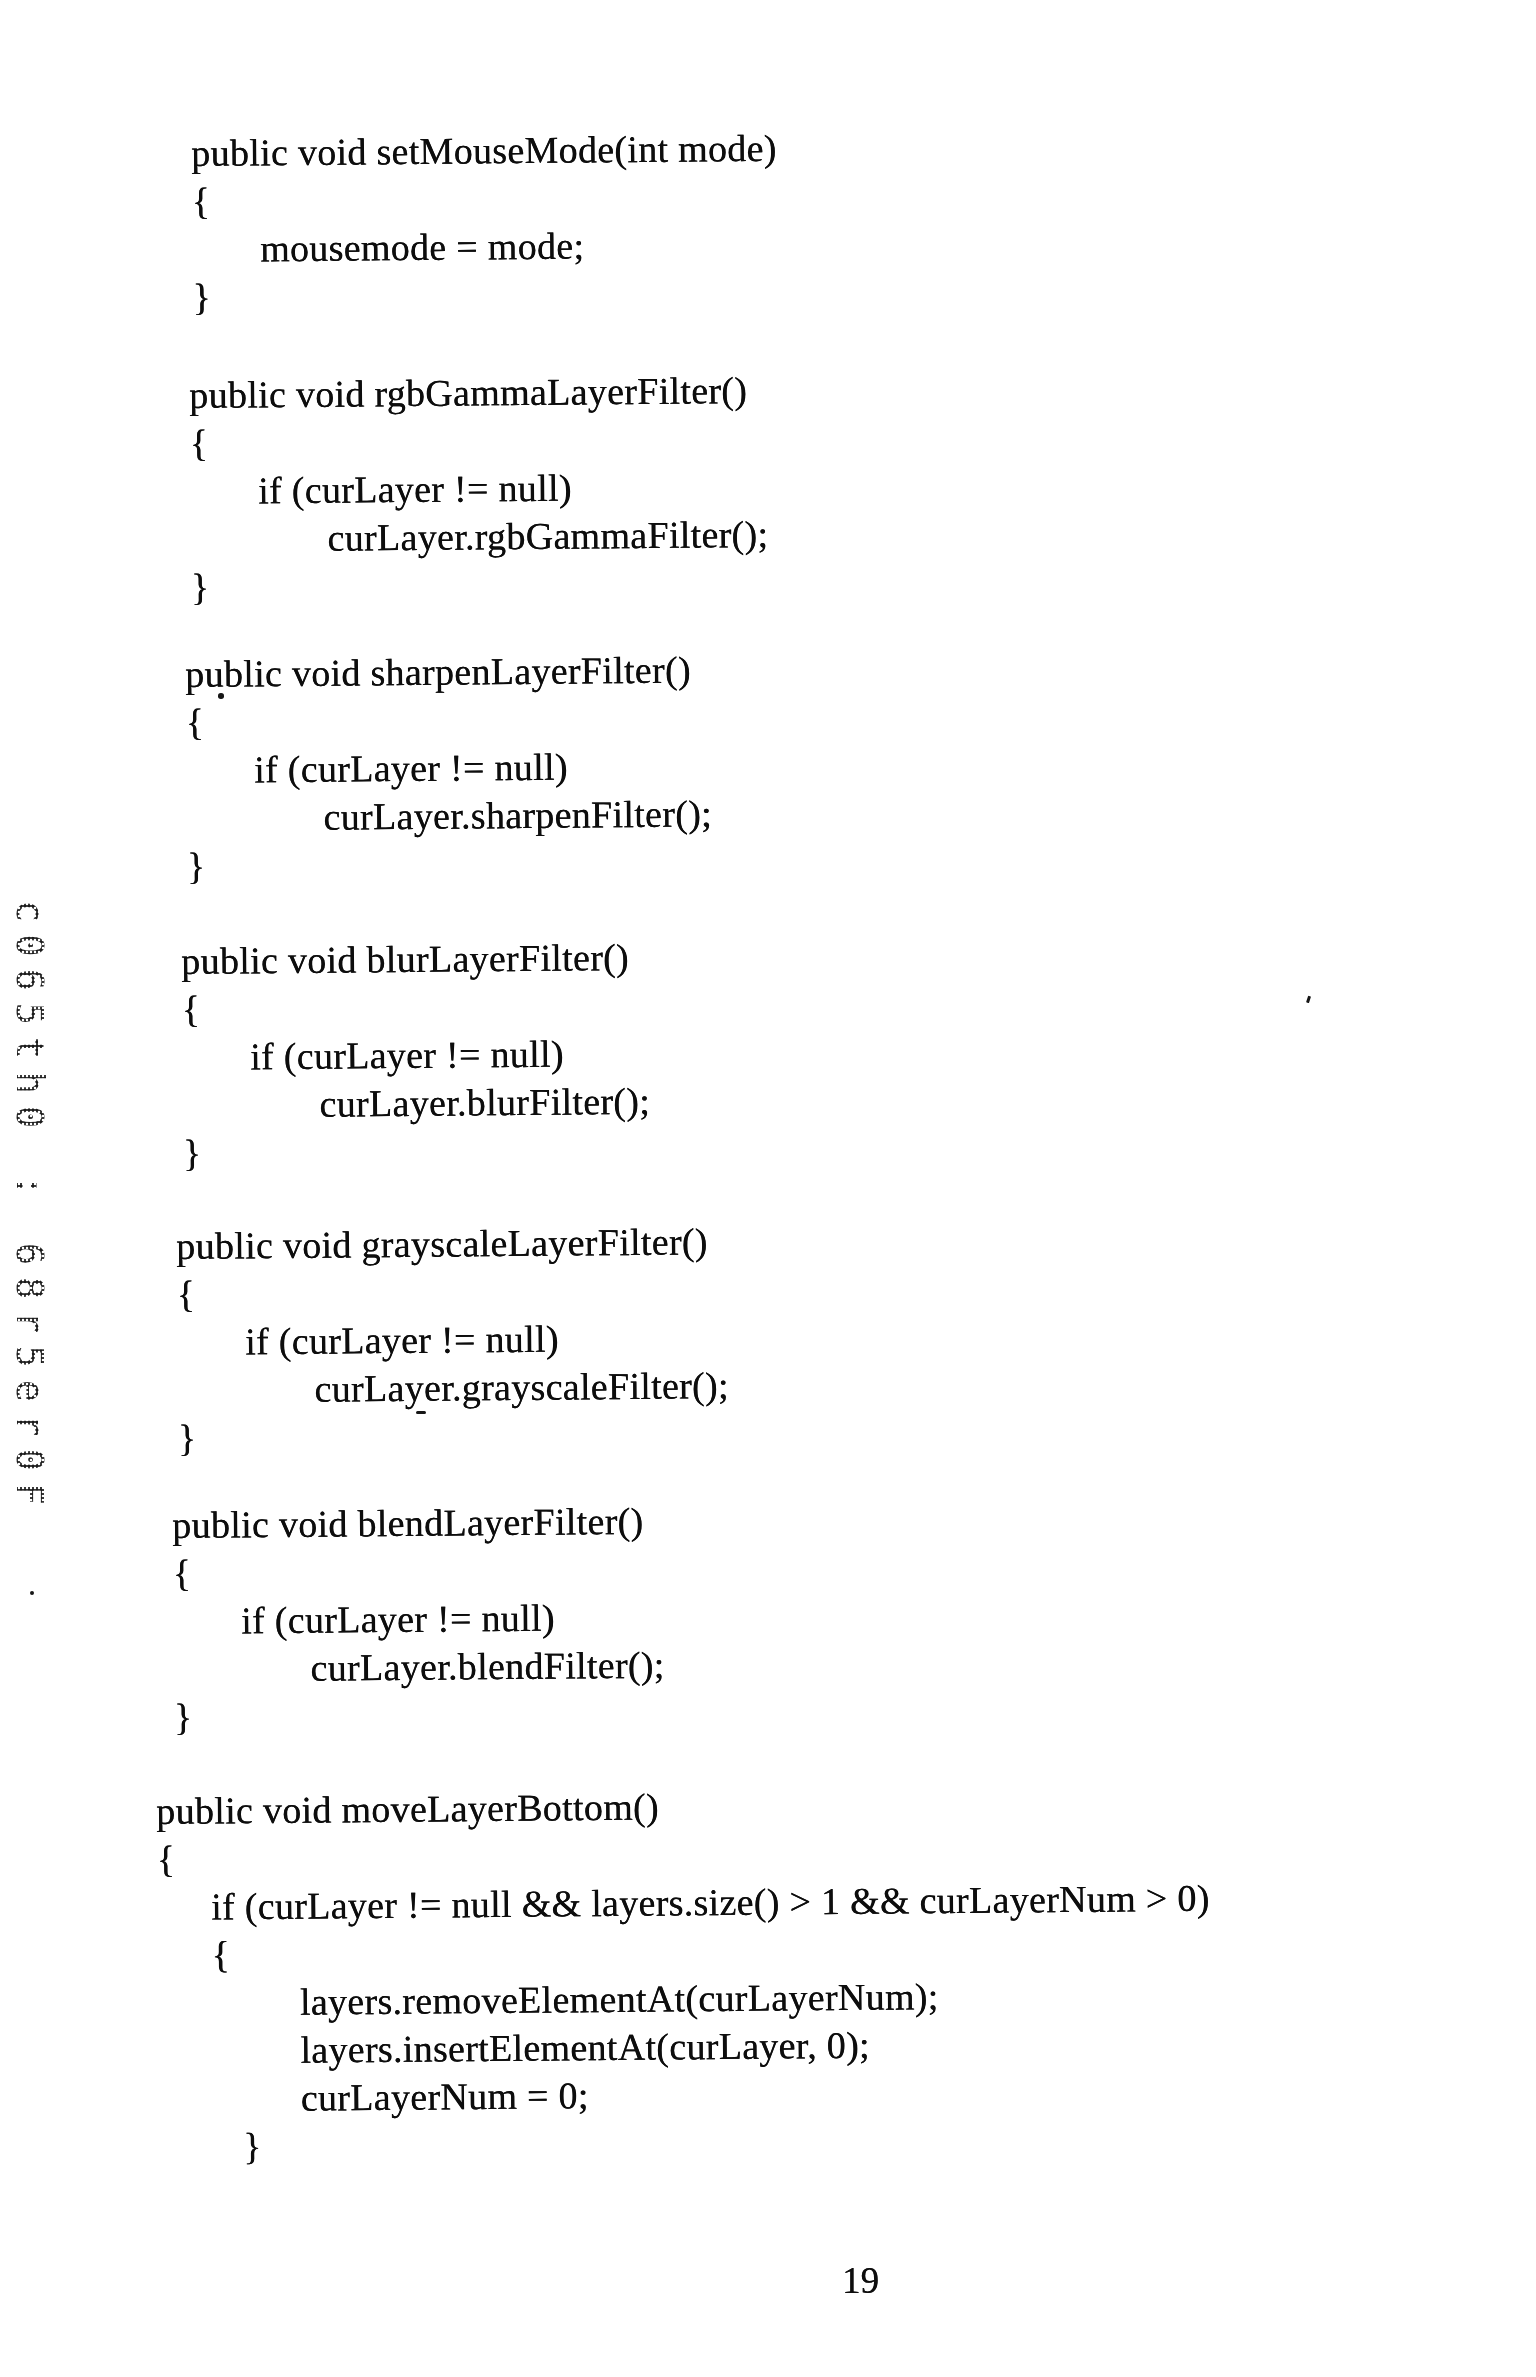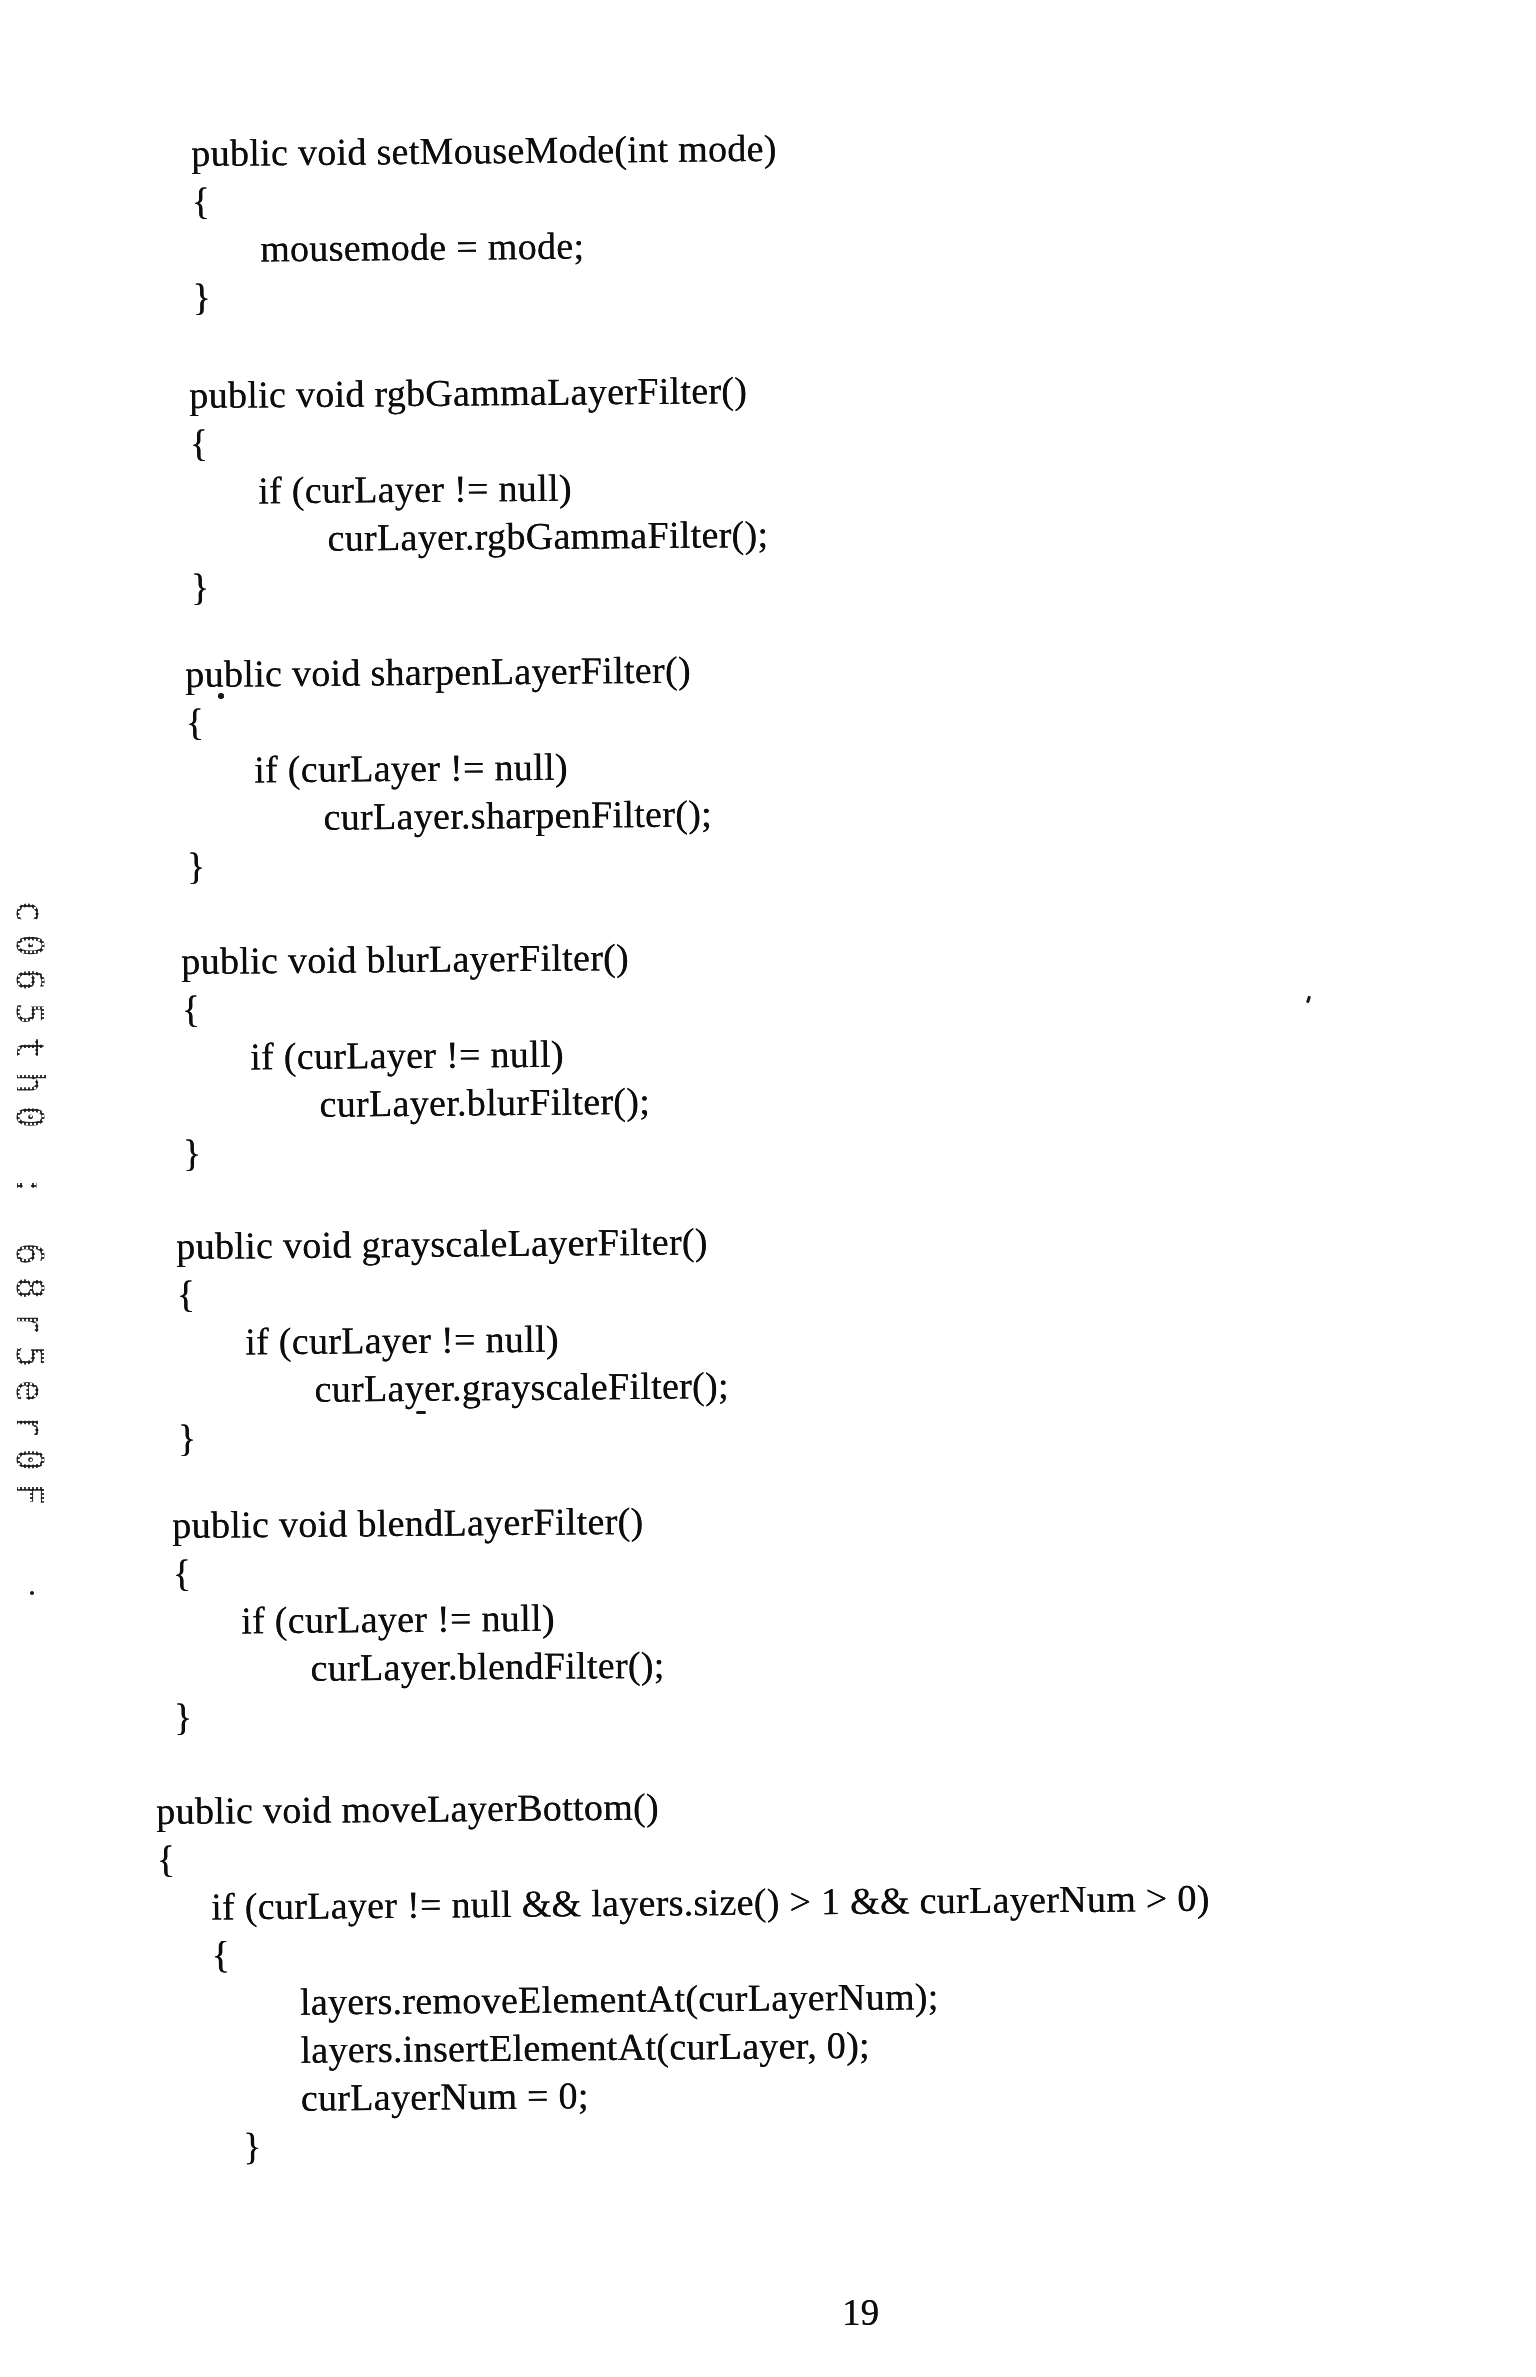--- a/index.html
+++ b/index.html
@@ -29,21 +29,20 @@
   .in1{padding-left:68px;}
   .in2{padding-left:137px;}
   .in1a{padding-left:54px;}
   .in1b{padding-left:84px;}
   .in2a{padding-left:142px;}
   .page-number{
     position:absolute;
     left:842px;top:2259px;
     font-size:37px;
     text-shadow:0.3px 0 0 currentColor;
-    margin-top:32px;
   }
   .stamp{
     position:absolute;
     left:51px;top:900px;
     width:0;height:0;
   }
   .stamp-text{
     display:inline-block;
     transform:rotate(90deg);
     transform-origin:0 0;

